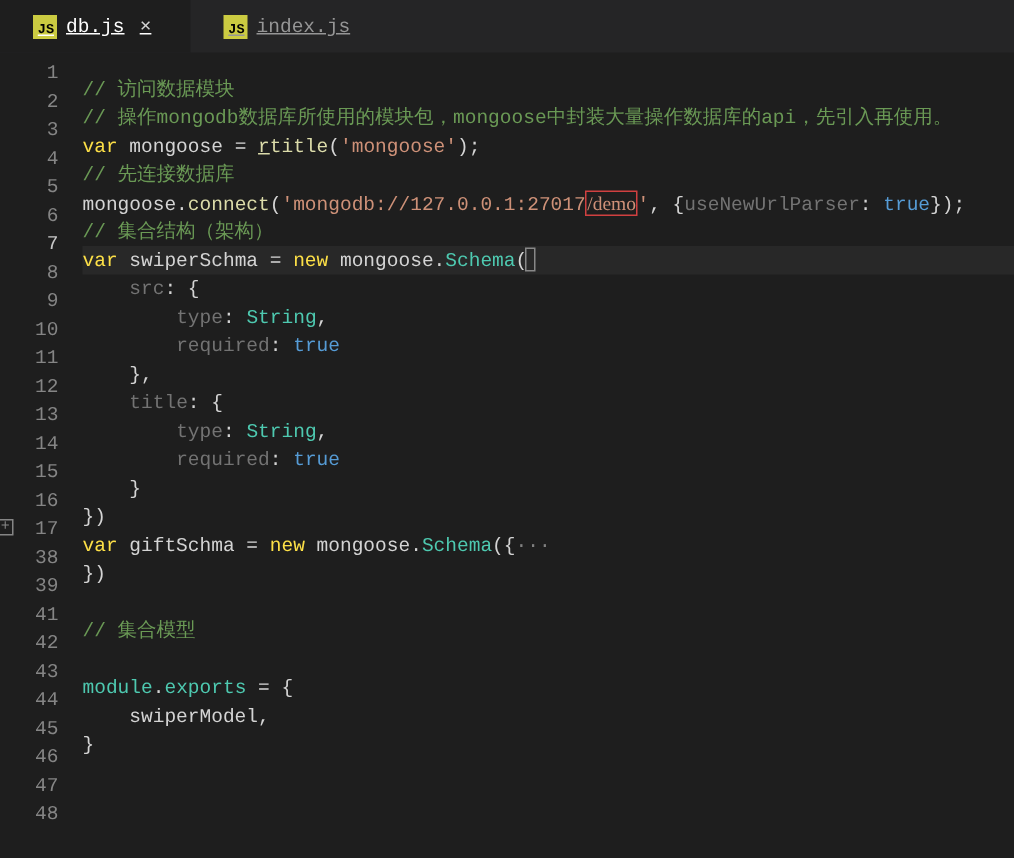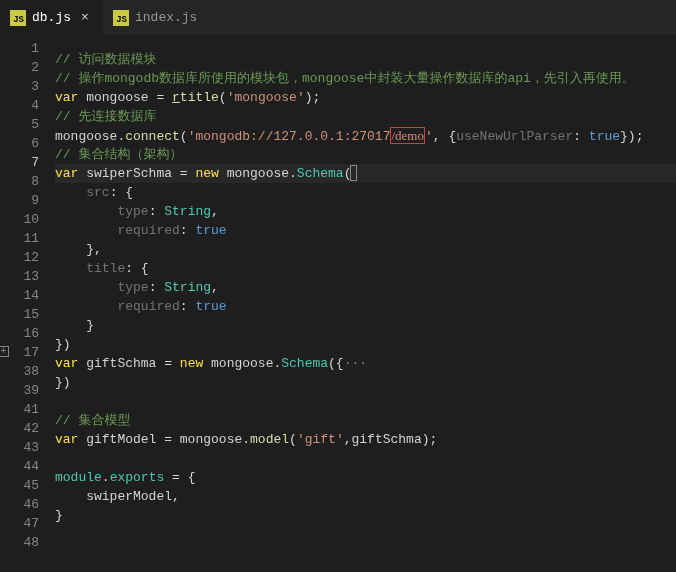--- a/index.html
+++ b/index.html
@@ -13,25 +13,26 @@
       overflow: hidden;
     }
     .tabs {
       display: flex;
       background: #252526;
       height: 35px;
     }
     .tab {
       display: flex;
       align-items: center;
-      padding: 0 10px;
+      padding: 0 22px;
       height: 100%;
       gap: 6px;
       cursor: pointer;
       color: #969696;
+      text-decoration: underline;
     }
     .tab.active {
       background: #1e1e1e;
       color: #ffffff;
     }
     .js-icon {
       width: 16px;
       height: 16px;
       background: #cbcb41;
       color: #000;
@@ -180,19 +181,18 @@
     <div class="line"><span>    },</span></div>
     <div class="line"><span>    </span><span class="c-prop">title</span><span>: {</span></div>
     <div class="line"><span>        </span><span class="c-prop">type</span><span>: </span><span class="c-class">String</span><span>,</span></div>
     <div class="line"><span>        </span><span class="c-prop">required</span><span>: </span><span class="c-bool">true</span></div>
     <div class="line"><span>    }</span></div>
     <div class="line"><span>})</span></div>
     <div class="line"><span class="c-keyword">var</span><span> giftSchma = </span><span class="c-keyword">new</span><span> mongoose.</span><span class="c-class">Schema</span><span>({</span><span class="c-fold">···</span></div>
     <div class="line"><span>})</span></div>
     <div class="line"></div>
     <div class="line"><span class="c-comment">// 集合模型</span></div>
-    <div class="line"><span class="c-keyword">var</span><span> giftModel = mongoose.</span><span class="c-func">model</span><span>(</span><span class="c-string">'gift'</span><span>,giftSchma);</span></div>
     <div class="line"></div>
     <div class="line"><span class="c-class">module</span><span>.</span><span class="c-class">exports</span><span> = {</span></div>
     <div class="line"><span>    swiperModel,</span></div>
     <div class="line"><span>}</span></div>
   </div>
 </div>
 
 </body></html>

